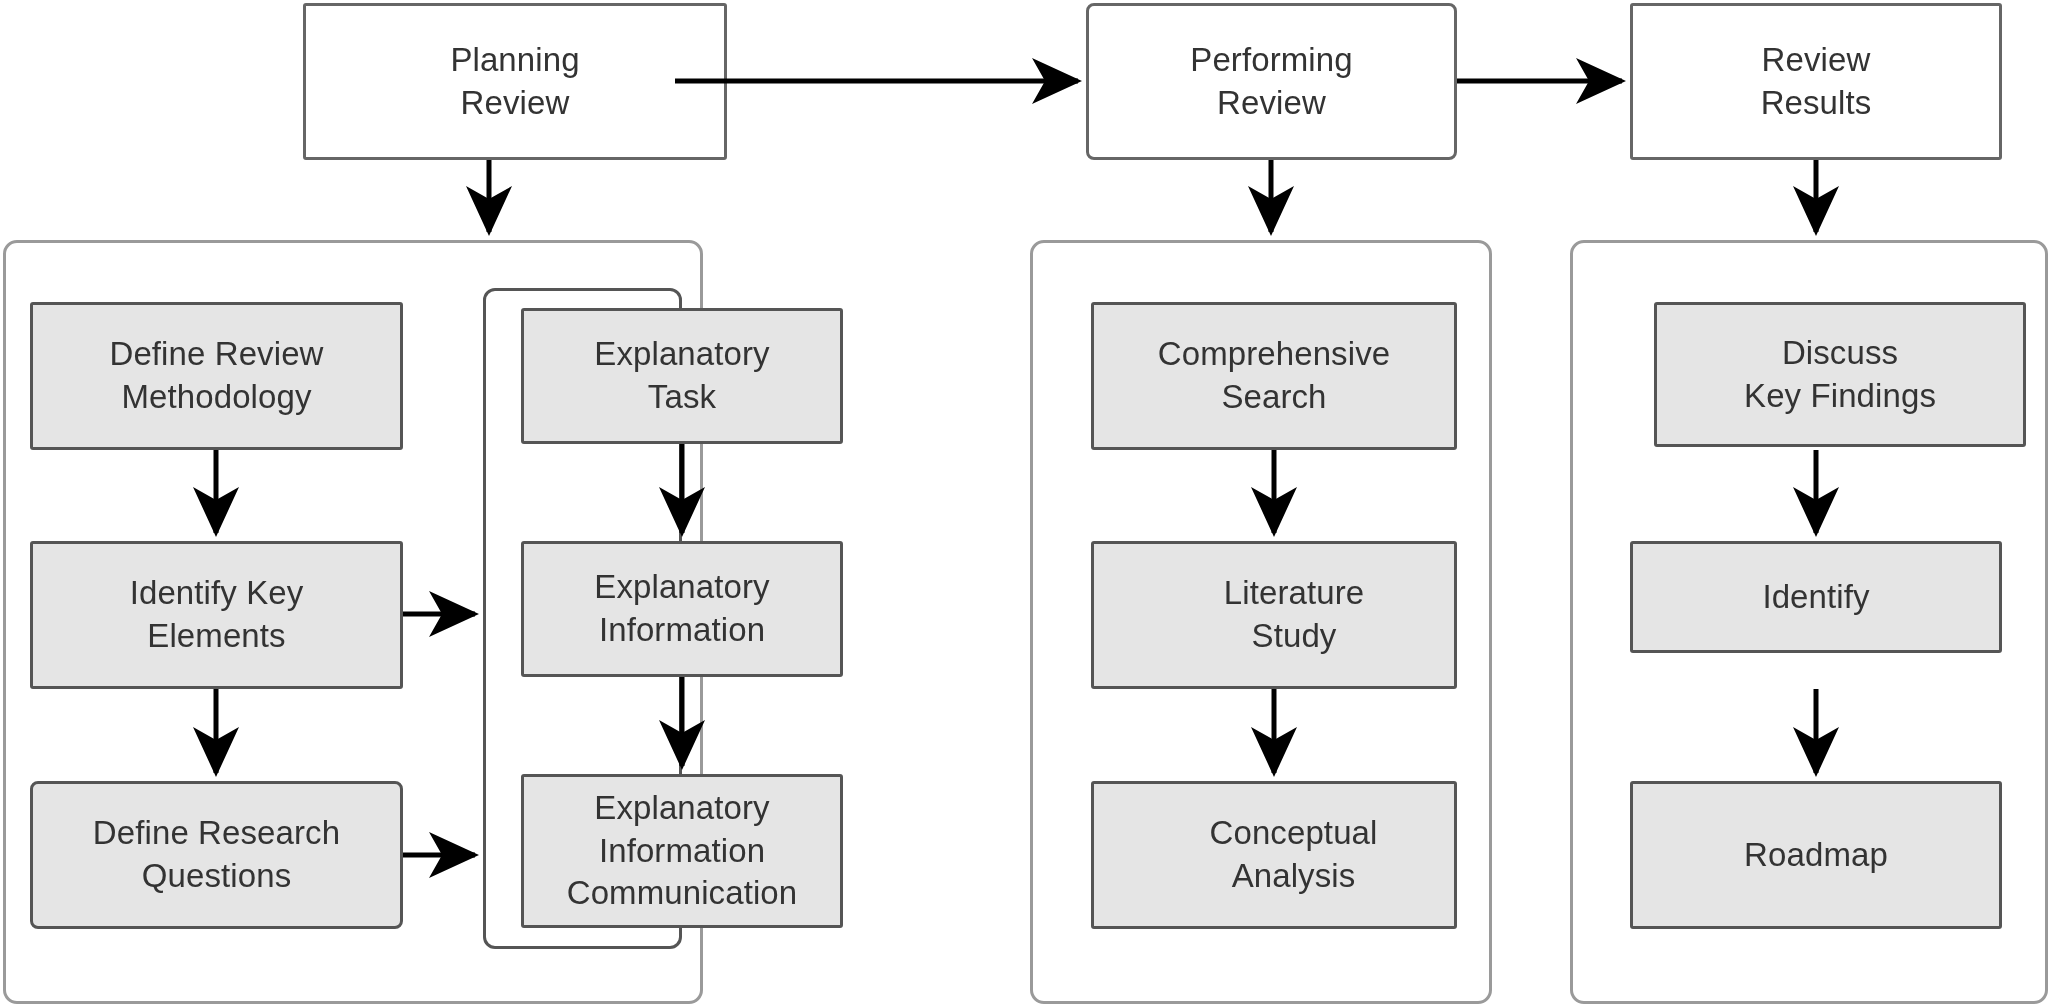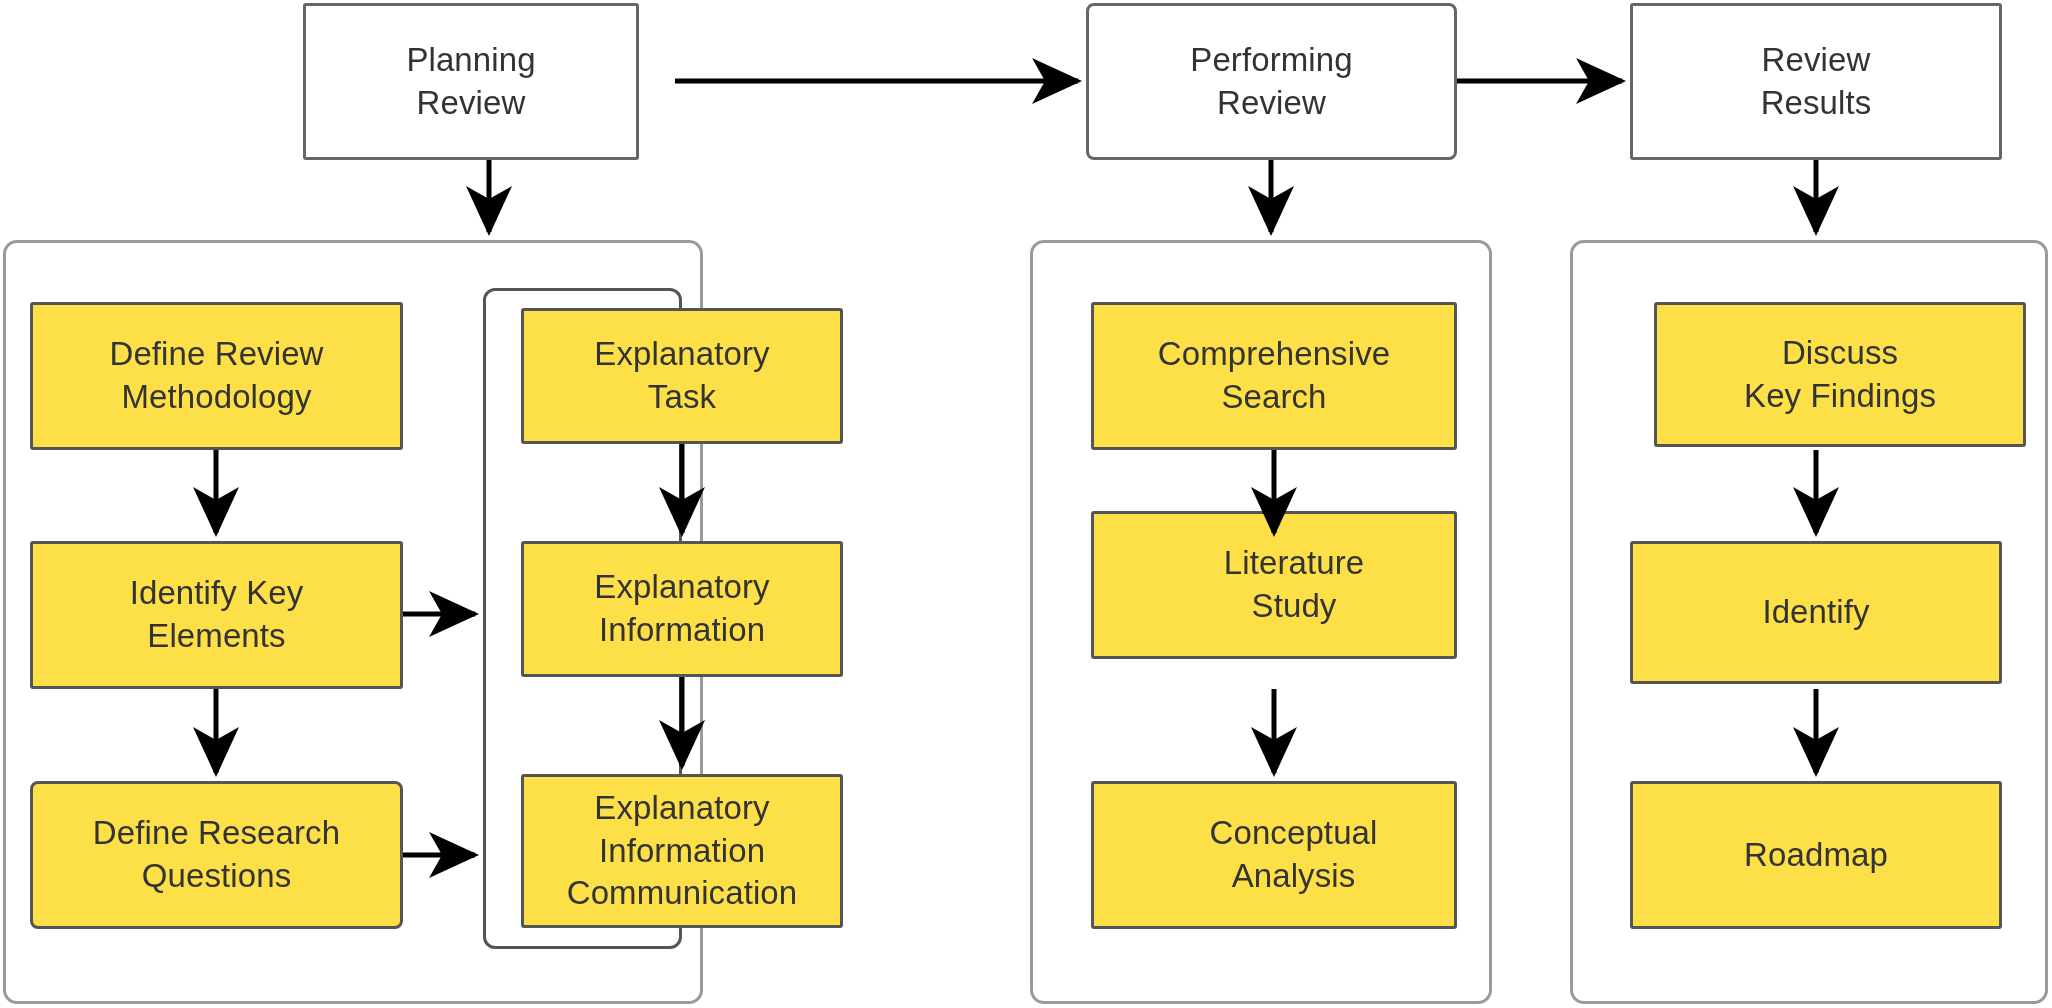--- a/index.html
+++ b/index.html
@@ -10,21 +10,21 @@
   
   .node{position:absolute;box-sizing:border-box;display:flex;align-items:center;
         justify-content:center;text-align:center;color:#333333;line-height:1.30;
         font-size:33px;letter-spacing:.1px;}
   .node span{display:block;padding:0 10px;}
 
   
   .phase{background:#ffffff;border:3px solid #666666;border-radius:3px;}
 
   
-  .step{background:#fde047;border:3px solid #555555;border-radius:3px;}
+  .step{background:#e5e5e5;border:3px solid #555555;border-radius:3px;}
 
   
   .container{position:absolute;box-sizing:border-box;background:#ffffff;
              border:3px solid #9a9a9a;border-radius:14px;}
 
   
   .subcontainer{position:absolute;box-sizing:border-box;background:#ffffff;
                 border:3px solid #555555;border-radius:12px;}
 
   
@@ -45,21 +45,21 @@
   </svg>
 
   <div class="container" style="left:3px;top:240px;width:700px;height:764px;"></div>
 
   <div class="container" style="left:1030px;top:240px;width:462px;height:764px;"></div>
 
   <div class="container" style="left:1570px;top:240px;width:478px;height:764px;"></div>
 
   <div class="subcontainer" style="left:483px;top:288px;width:199px;height:661px;"></div>
 
-  <div class="node phase" style="left:303px;top:3px;width:336px;height:157px;">
+  <div class="node phase" style="left:303px;top:3px;width:424px;height:157px;">
     <span>
       <span>Planning</span>
       <span>Review</span>
     </span>
   </div>
 
   <div class="node phase" style="left:1086px;top:3px;width:371px;height:157px;border-radius:8px;">
     <span>
       <span>Performing</span>
       <span>Review</span>
@@ -116,42 +116,42 @@
     </span>
   </div>
 
   <div class="node step" style="left:1091px;top:302px;width:366px;height:148px;">
     <span>
       <span>Comprehensive</span>
       <span>Search</span>
     </span>
   </div>
 
-  <div class="node step" style="left:1091px;top:511px;width:366px;height:148px;padding-left:40px;">
+  <div class="node step" style="left:1091px;top:541px;width:366px;height:148px;padding-left:40px;">
     <span>
       <span>Literature</span>
       <span>Study</span>
     </span>
   </div>
 
   <div class="node step" style="left:1091px;top:781px;width:366px;height:148px;padding-left:39px;">
     <span>
       <span>Conceptual</span>
       <span>Analysis</span>
     </span>
   </div>
 
   <div class="node step" style="left:1630px;top:302px;width:372px;height:145px;margin-left:24px;">
     <span>
       <span>Discuss</span>
       <span>Key Findings</span>
     </span>
   </div>
 
-  <div class="node step" style="left:1630px;top:541px;width:372px;height:143px;">
+  <div class="node step" style="left:1630px;top:541px;width:372px;height:112px;">
     <span>
       <span>Identify</span>
     </span>
   </div>
 
   <div class="node step" style="left:1630px;top:781px;width:372px;height:148px;">
     <span>
       <span>Roadmap</span>
     </span>
   </div>

